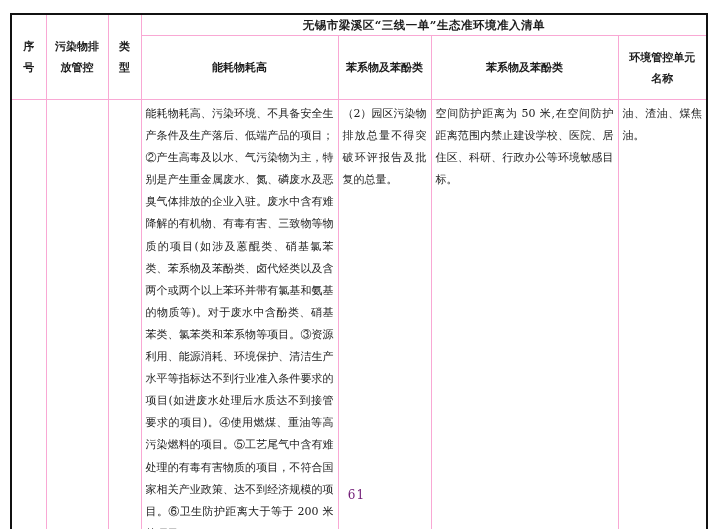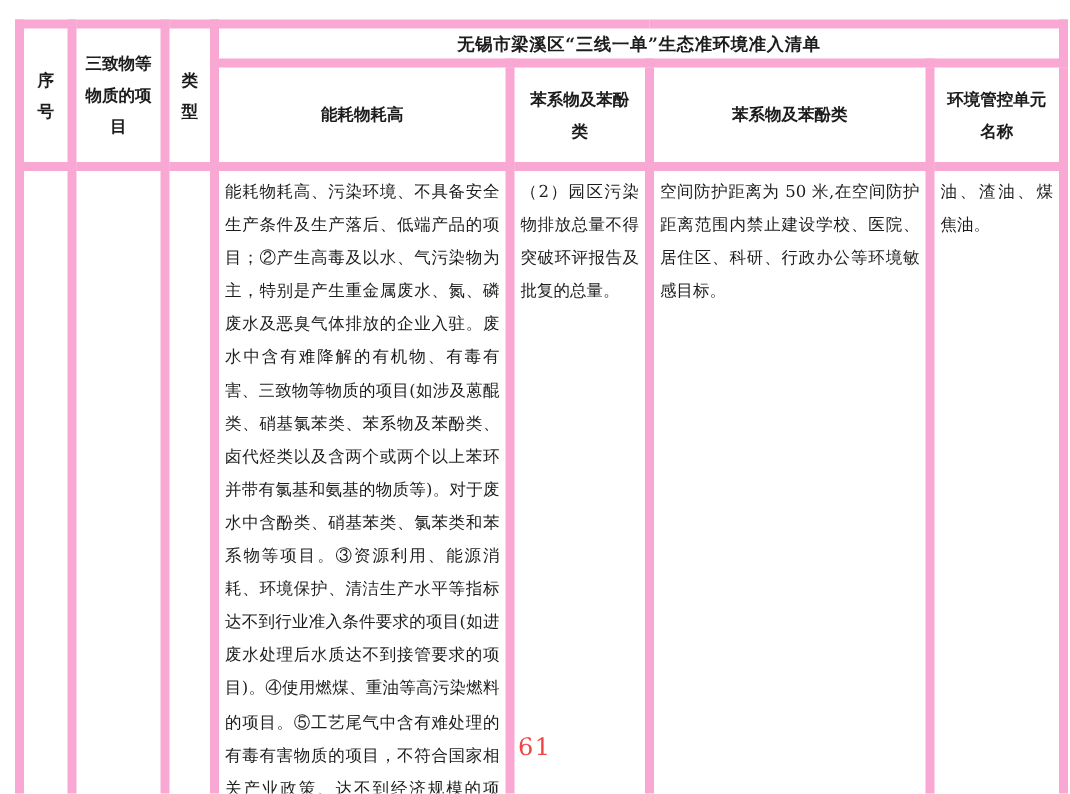--- a/index.html
+++ b/index.html
@@ -17,21 +17,21 @@
   }
   .doc-table {
     position: absolute;
     left: 10px;
     top: 13px;
     width: 696px;
     border-collapse: collapse;
     table-layout: fixed;
   }
   .doc-table td, .doc-table th {
-    border: 6px solid #f9a8d4;
+    border: 1px solid #f9a8d4;
     padding: 0;
     overflow: hidden;
   }
   .doc-table {
     border: 2px solid #111111;
   }
   th.hdr {
     font-size: 11px;
     font-weight: bold;
     text-align: center;
@@ -60,42 +60,42 @@
   td.cell-pollutant, td.cell-risk, td.cell-resource {
     text-align: justify;
     text-align-last: left;
   }
   .page-number {
     position: absolute;
     left: 0;
     right: 0;
     top: 488px;
     text-align: center;
-    font-size: 16px;
-    color: #ef4444;
+    font-size: 12px;
+    color: #701a75;
     letter-spacing: 1px;
   }
 </style>
 </head>
 <body>
 
 <table class="doc-table">
   <colgroup>
     <col style="width:35px">
     <col style="width:62px">
     <col style="width:33px">
     <col style="width:197px">
     <col style="width:93px">
     <col style="width:187px">
     <col style="width:89px">
   </colgroup>
   <tbody>
       <tr>
     <th class="hdr" rowspan="2" style="height:79px">序号</th>
-    <th class="hdr" rowspan="2">三致物等物质的项目</th>
+    <th class="hdr" rowspan="2">污染物排放管控</th>
     <th class="hdr" rowspan="2">类型</th>
     <th class="banner" colspan="4">无锡市梁溪区“三线一单”生态准环境准入清单</th>
   </tr>
   <tr>
     <th class="hdr" style="height:59px">能耗物耗高</th>
     <th class="hdr">苯系物及苯酚类</th>
     <th class="hdr">苯系物及苯酚类</th>
     <th class="hdr">环境管控单元名称</th>
   </tr>
   <tr>

